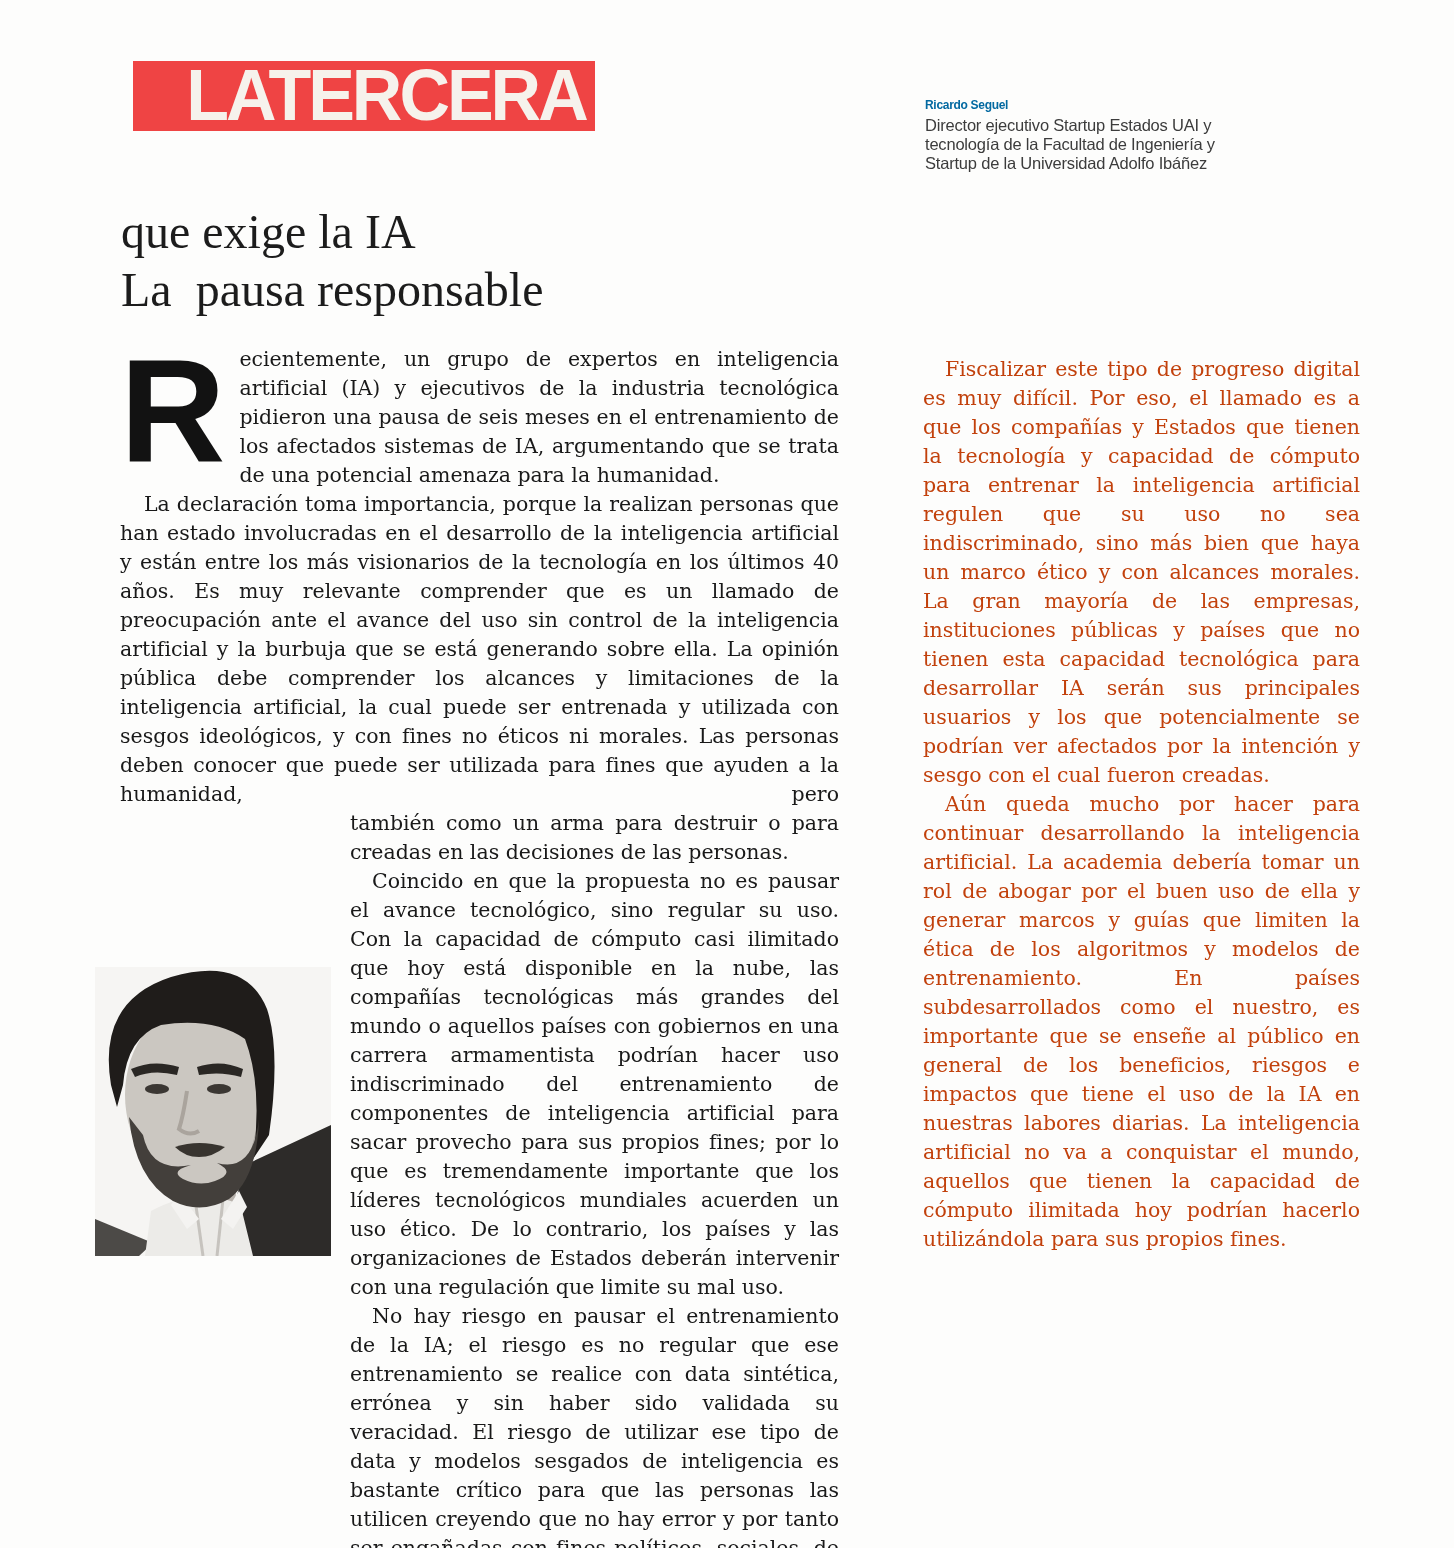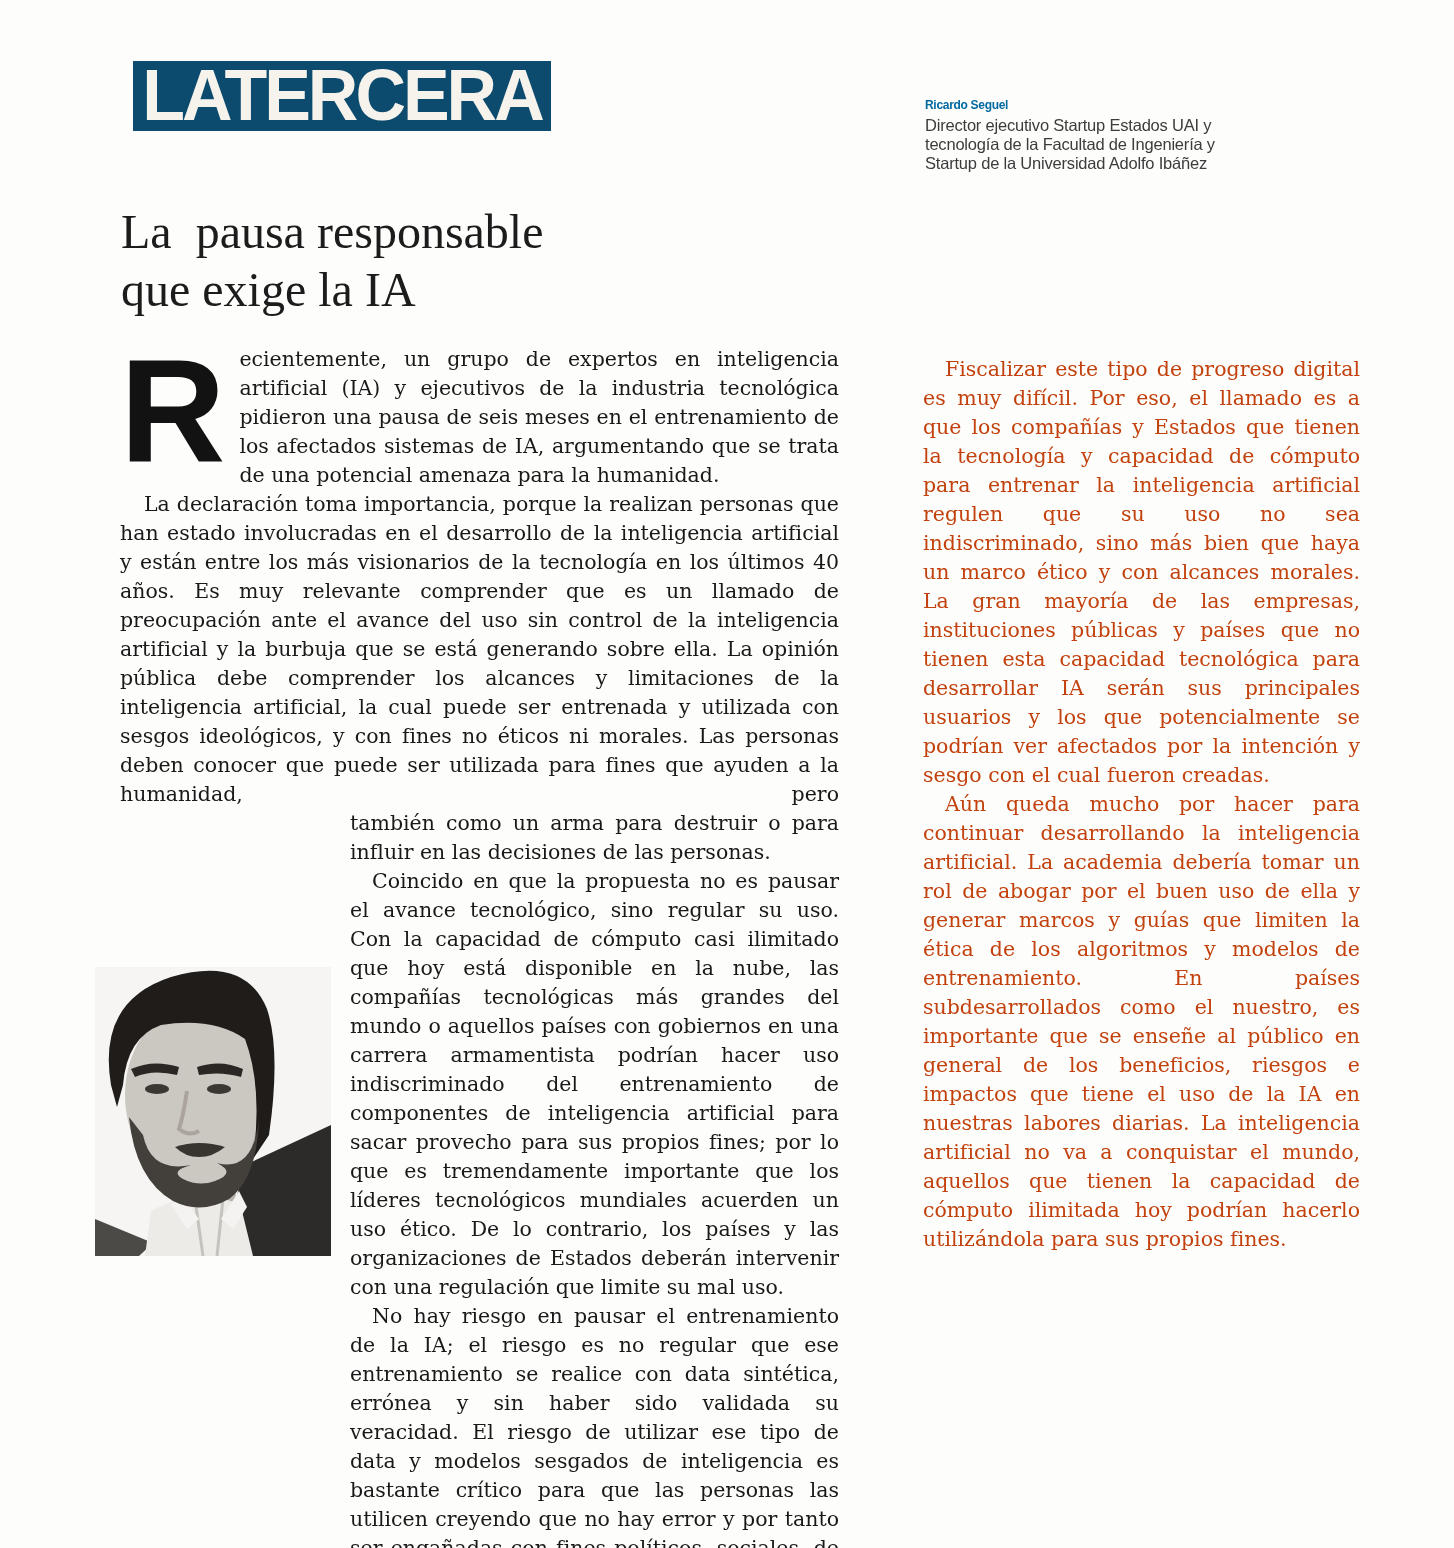--- a/index.html
+++ b/index.html
@@ -11,23 +11,24 @@
     overflow: hidden;
     font-family: "DejaVu Serif", serif;
     color: #1a1a1a;
   }
 
   
   .masthead {
     position: absolute;
     left: 133px; top: 61px;
     width: 418px; height: 70px;
-    background: #0c4a6e;
+    background: #ef4444;
     display: flex; align-items: center; justify-content: center;
     overflow: hidden;
+    padding-left: 44px;
   }
   .masthead-text {
     font-family: "Liberation Sans", sans-serif;
     font-weight: bold;
     font-size: 70px;
     line-height: 1;
     letter-spacing: -3px;
     color: #f6f2ec;
     transform: scaleY(1.02);
   }
@@ -122,29 +123,29 @@
   </div>
 
   <div class="byline">
     <div class="byline-name">Ricardo Seguel</div>
     <div class="byline-role-line">Director ejecutivo Startup Estados UAI y</div>
     <div class="byline-role-line">tecnología de la Facultad de Ingeniería y</div>
     <div class="byline-role-line">Startup de la Universidad Adolfo Ibáñez</div>
   </div>
 
   <h1 class="headline" style="margin:0;">
+    <span>que exige la IA</span>
     <span>La pausa responsable</span>
-    <span>que exige la IA</span>
   </h1>
 
   <div class="left-col">
     <p><span class="dropcap">R</span><span>ecientemente, un grupo de expertos en inteligencia artificial (IA) y ejecutivos de la industria tecnológica pidieron una pausa de seis meses en el entrenamiento de los afectados sistemas de IA, argumentando que se trata de una potencial amenaza para la humanidad.</span></p>
     <p class="p2">La declaración toma importancia, porque la realizan personas que han estado involucradas en el desarrollo de la inteligencia artificial y están entre los más visionarios de la tecnología en los últimos 40 años. Es muy relevante comprender que es un llamado de preocupación ante el avance del uso sin control de la inteligencia artificial y la burbuja que se está generando sobre ella. La opinión pública debe comprender los alcances y limitaciones de la inteligencia artificial, la cual puede ser entrenada y utilizada con sesgos ideológicos, y con fines no éticos ni morales. Las personas deben conocer que puede ser utilizada para fines que ayuden a la humanidad, pero</p>
     <div class="wrap-block">
-      <p class="p-cont">también como un arma para destruir o para influir en las decisiones de las personas.</p>
+      <p class="p-cont">también como un arma para destruir o para creadas en las decisiones de las personas.</p>
       <p class="p-indent">Coincido en que la propuesta no es pausar el avance tecnológico, sino regular su uso. Con la capacidad de cómputo casi ilimitado que hoy está disponible en la nube, las compañías tecnológicas más grandes del mundo o aquellos países con gobiernos en una carrera armamentista podrían hacer uso indiscriminado del entrenamiento de componentes de inteligencia artificial para sacar provecho para sus propios fines; por lo que es tremendamente importante que los líderes tecnológicos mundiales acuerden un uso ético. De lo contrario, los países y las organizaciones de Estados deberán intervenir con una regulación que limite su mal uso.</p>
       <p class="p-indent">No hay riesgo en pausar el entrenamiento de la IA; el riesgo es no regular que ese entrenamiento se realice con data sintética, errónea y sin haber sido validada su veracidad. El riesgo de utilizar ese tipo de data y modelos sesgados de inteligencia es bastante crítico para que las personas las utilicen creyendo que no hay error y por tanto ser engañadas con fines políticos, sociales, de salud pública, de educación, entre otros, que incluso afecten la seguridad de un país.</p>
     </div>
   </div>
 
   <div class="photo">
     <svg viewBox="0 0 236 289" xmlns="http://www.w3.org/2000/svg">
       <rect width="236" height="289" fill="#f6f5f3"></rect>
 
       <path d="M84 196 Q112 222 142 198 L140 248 Q112 262 86 248 Z" fill="#b7b1ab"></path>

